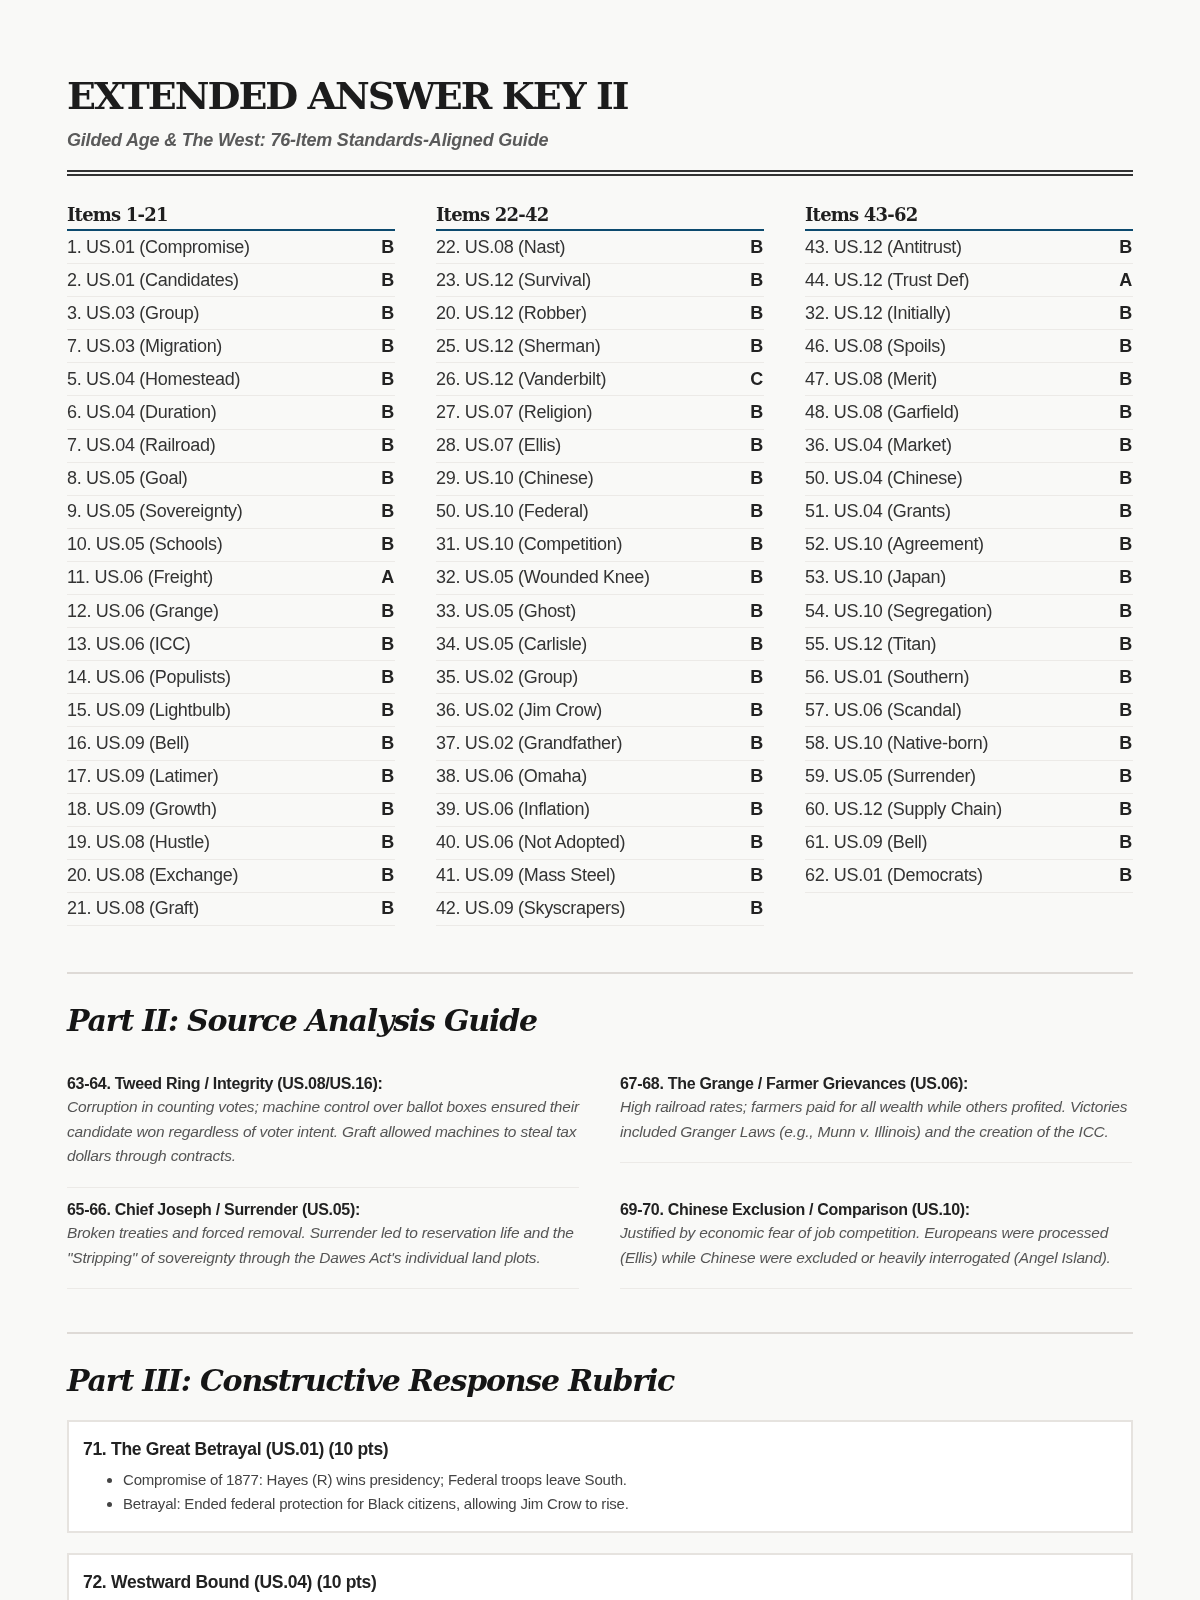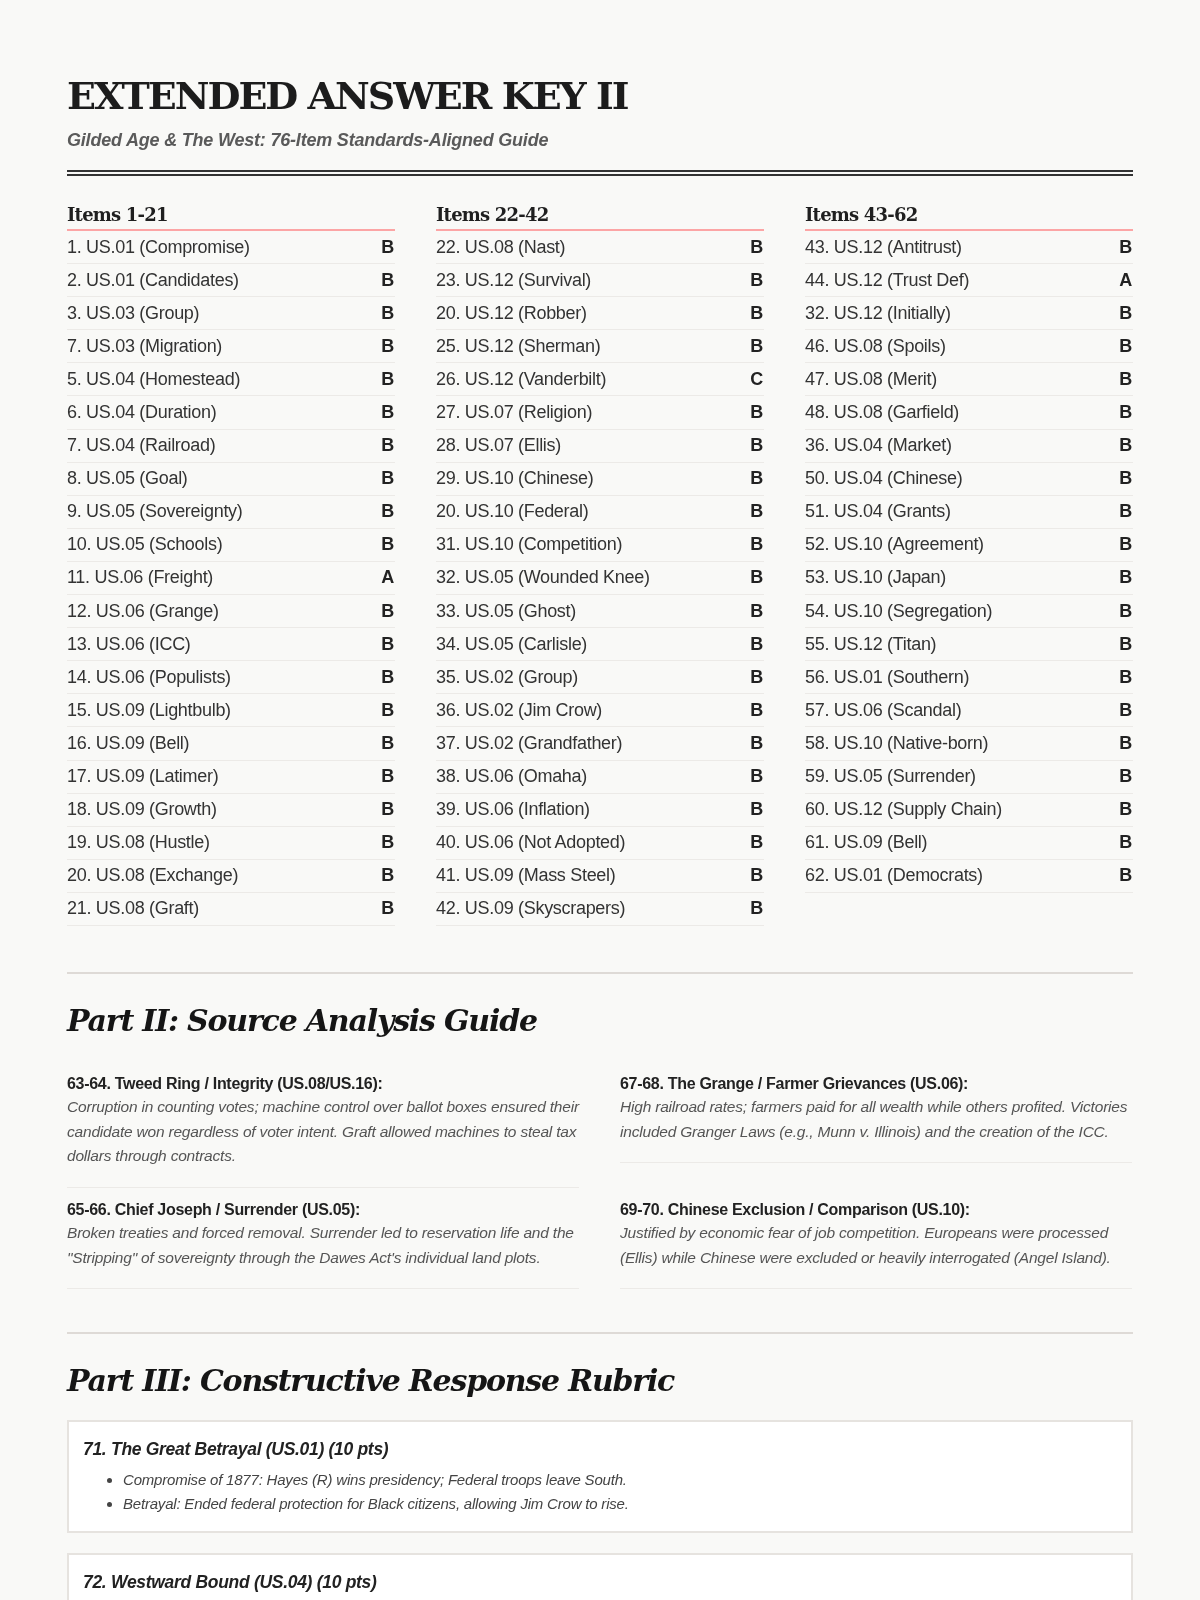--- a/index.html
+++ b/index.html
@@ -27,21 +27,21 @@
       position: absolute; top: 170px; left: 0; width: 1066px; height: 6px;
       border-top: 2px solid #333; border-bottom: 2px solid #333;
     }
 
     .columns { position: absolute; top: 204px; left: 0; width: 1066px; }
     .col { position: absolute; top: 0; width: 328px; }
     .col-head {
       font-family: "DejaVu Serif", "Liberation Serif", serif;
       font-weight: bold; font-size: 18px; color: #1f1f1f; letter-spacing: -0.8px;
       height: 27px; line-height: 22px;
-      border-bottom: 2px solid #fca5a5;
+      border-bottom: 2px solid #0c4a6e;
     }
     .row {
       display: flex; justify-content: space-between; align-items: center;
       height: 33.1px; border-bottom: 1px solid #eceae7;
       font-size: 18px; color: #333; letter-spacing: -0.3px;
     }
     .row .ans { font-weight: bold; color: #222; padding-right: 1px; }
 
     .hr {
       position: absolute; left: 0; width: 1066px; height: 0;
@@ -58,21 +58,20 @@
     .src-head { font-weight: bold; font-size: 16px; color: #222; line-height: 22px; letter-spacing: -0.3px; }
     .src-body {
       font-style: italic; font-size: 15.5px; color: #555; line-height: 24.5px;
       letter-spacing: -0.2px; padding-bottom: 18px;
     }
 
     .card {
       position: absolute; left: 0; width: 1066px;
       background: #ffffff; border: 2px solid #e6e3df;
       padding: 14px 14px 12px 14px;
-      font-style: italic;
     }
     .card-title { font-weight: bold; font-size: 17.5px; color: #222; line-height: 26px; letter-spacing: -0.3px; }
     .card ul { margin-top: 6px; padding-left: 40px; }
     .card li { font-size: 15px; color: #444; line-height: 24px; letter-spacing: -0.2px; }
   </style>
 </head>
 <body>
 
 <div class="page">
   <h1 class="title">EXTENDED ANSWER KEY II</h1>
@@ -198,21 +197,21 @@
           </div>
           <div class="row">
             <span>28. US.07 (Ellis)</span>
             <span class="ans">B</span>
           </div>
           <div class="row">
             <span>29. US.10 (Chinese)</span>
             <span class="ans">B</span>
           </div>
           <div class="row">
-            <span>20. US.10 (Federal)</span>
+            <span>50. US.10 (Federal)</span>
             <span class="ans">B</span>
           </div>
           <div class="row">
             <span>31. US.10 (Competition)</span>
             <span class="ans">B</span>
           </div>
           <div class="row">
             <span>32. US.05 (Wounded Knee)</span>
             <span class="ans">B</span>
           </div>

